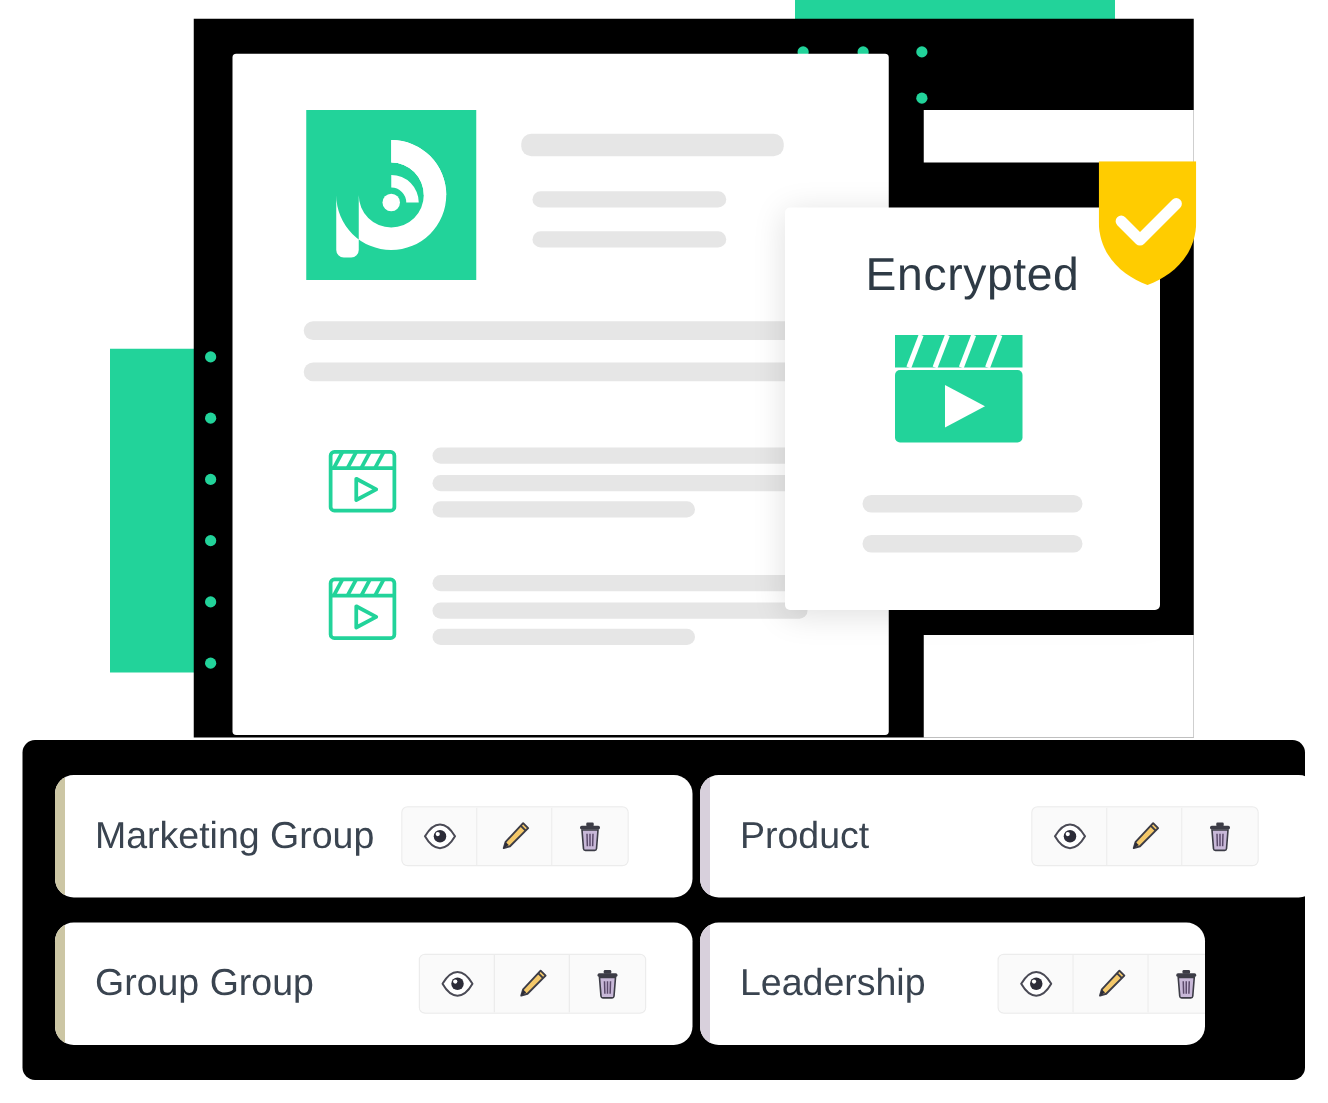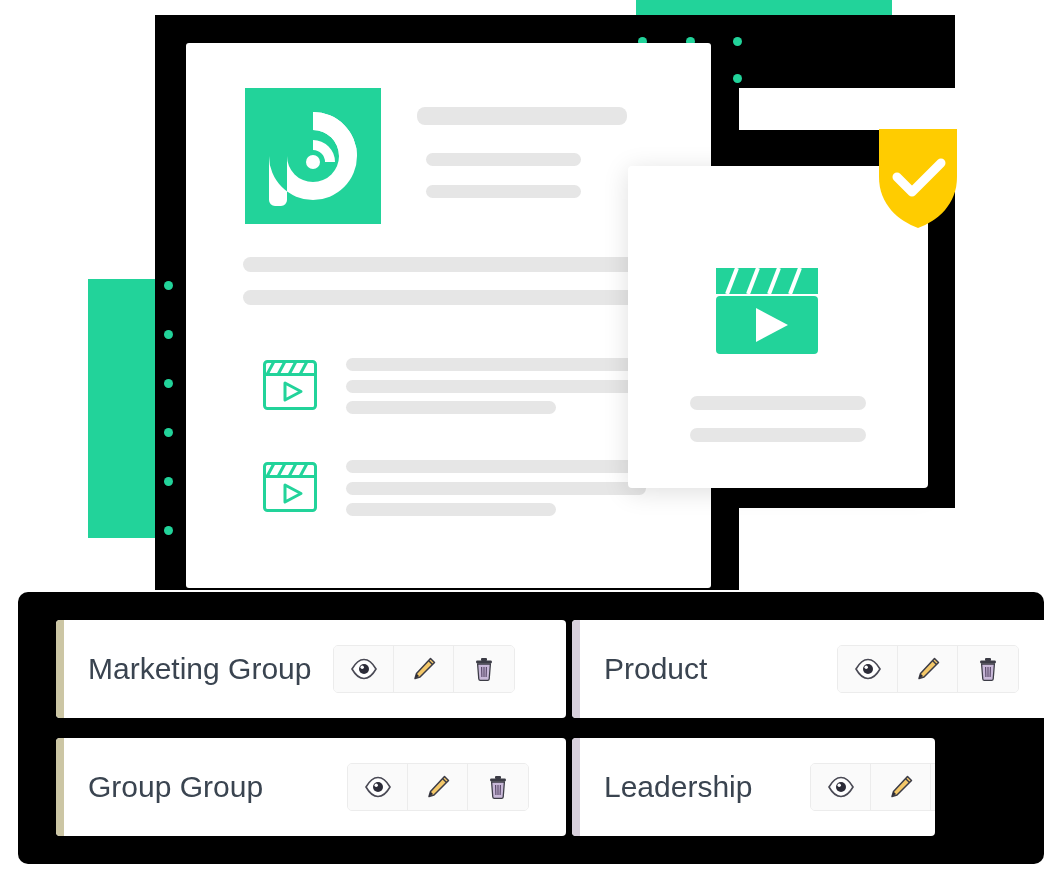--- a/index.html
+++ b/index.html
@@ -141,25 +141,24 @@
   .groups-panel {
     position: absolute;
     left: 18px; top: 592px;
     width: 1026px; height: 272px;
     background: #000000;
     border-radius: 10px;
   }
   .gcard {
     position: absolute;
     background: #ffffff;
-    border-radius: 4px;
+    border-radius: 15px;
     overflow: hidden;
     display: flex;
     align-items: center;
-    margin-left: 12px;
   }
   .gcard-accent {
     width: 8px;
     height: 100%;
     flex: 0 0 8px;
   }
   .gcard-body {
     flex: 1 1 auto;
     height: 100%;
     display: flex;
@@ -190,21 +189,21 @@
     border-right: 1px solid #ECECEC;
     background: #FAFAFA;
     cursor: pointer;
   }
   .gaction:last-child { border-right: none; }
   .gaction svg { display: block; }
 
   .row-mk { left: 26px; top: 28px; width: 510px; height: 98px; }
   .row-pr { left: 542px; top: 28px; width: 494px; height: 98px; }
   .row-sl { left: 26px; top: 146px; width: 510px; height: 98px; }
-  .row-ld { left: 542px; top: 146px; width: 363px; height: 98px; }
+  .row-ld { left: 542px; top: 146px; width: 404px; height: 98px; }
 </style>
 </head>
 <body>
 
 <div class="stage">
 
   <div class="green-block-tr"></div>
   <div class="green-block-left"></div>
 
   <div class="frame"></div>
@@ -273,20 +272,21 @@
         <line x1="45" y1="4.5" x2="38" y2="17.5"></line>
         <path d="M23 26 L39 34.5 L23 43 Z" stroke-linejoin="round"></path>
       </svg>
     </div>
     <div class="skel" style="left:160px; top:417px; width:300px; height:13px;"></div>
     <div class="skel" style="left:160px; top:439px; width:300px; height:13px;"></div>
     <div class="skel" style="left:160px; top:460px; width:210px; height:13px;"></div>
   </div>
 
   <div class="enc-card">
+    <div class="enc-title">Encrypted</div>
     <div class="enc-clap">
       <svg width="104" height="92" viewBox="0 0 104 92">
         <g fill="#22D39A">
           <path d="M1 2 h102 v26 h-102 z"></path>
           <rect x="1" y="30" width="102" height="58" rx="4"></rect>
         </g>
         <g stroke="#ffffff" stroke-width="4">
           <line x1="22" y1="2" x2="12" y2="28"></line>
           <line x1="43" y1="2" x2="33" y2="28"></line>
           <line x1="64" y1="2" x2="54" y2="28"></line>

